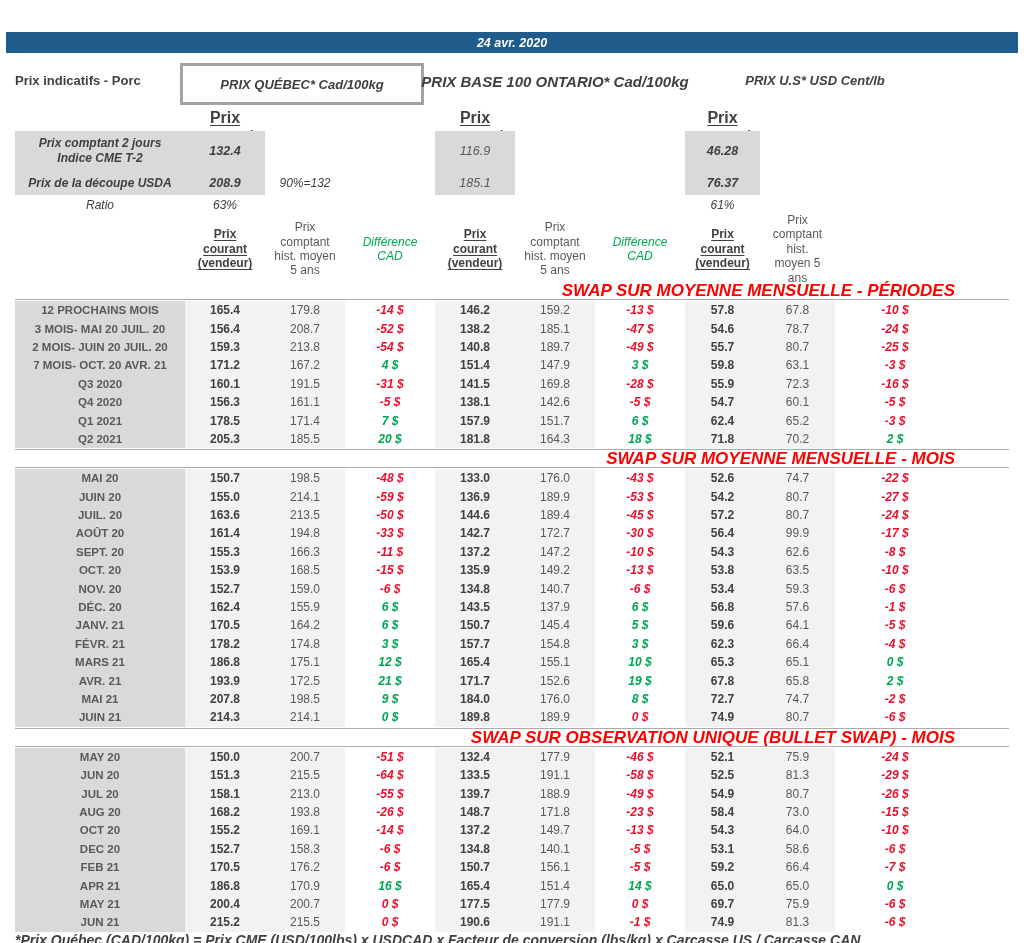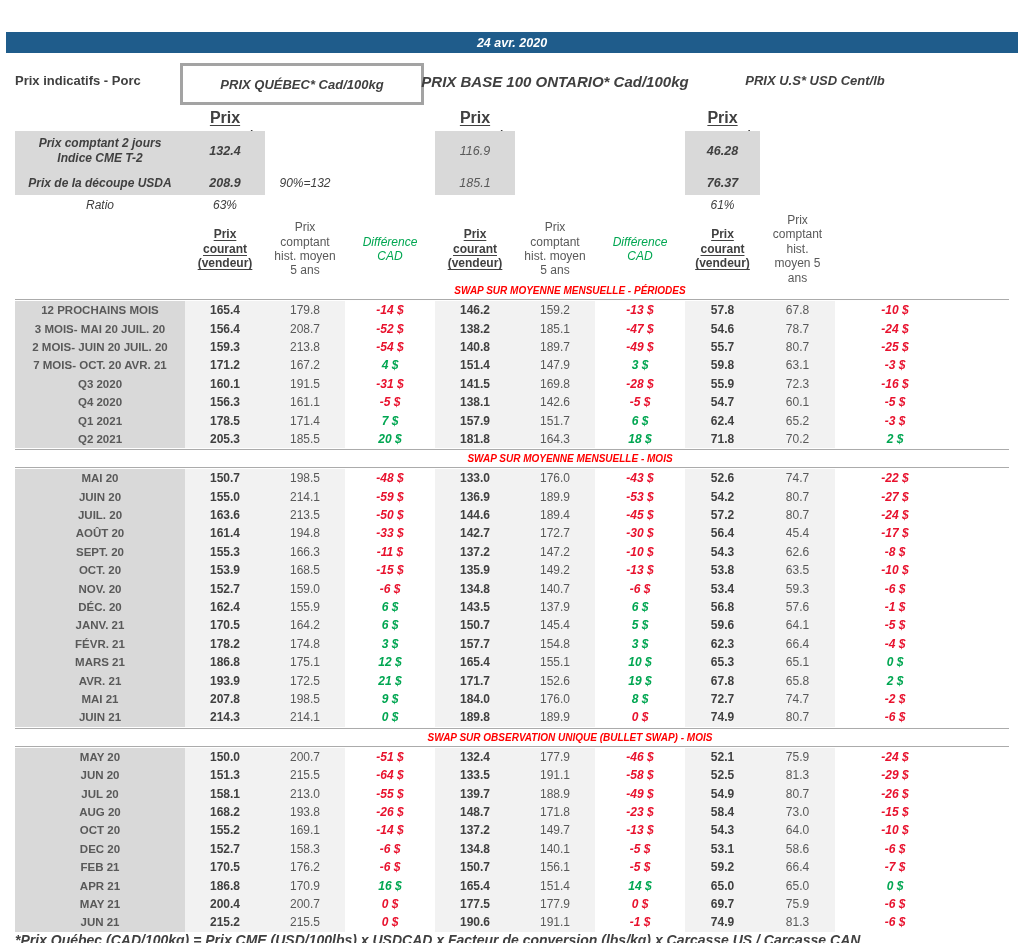--- a/index.html
+++ b/index.html
@@ -46,22 +46,22 @@
   .ratio{color:#595959;}
   
   .colheads{position:absolute;top:188px;left:0;right:0;height:68px;}
   .colheads .cell{text-align:center;line-height:1.2;font-size:12px;}
   .h-cur{font-weight:bold;text-decoration:underline;text-underline-offset:2px;padding:0 6px;}
   .h-hist{color:#595959;padding:0 8px;}
   .h-diff{color:var(--positive,#00A651);font-style:italic;padding:0 4px;}
   
   .sections{position:absolute;top:258px;left:0;right:0;}
   .section-title{
-    margin-left:185px;width:770px;text-align:center;
-    color:var(--section_title,#FF0000);font-size:10px;font-weight:bold;font-style:italic;
+    margin-left:185px;width:770px;text-align:right;
+    color:var(--section_title,#FF0000);font-size:17px;font-weight:bold;font-style:italic;
     height:15px;line-height:15px;
   }
   .rule{margin:1px 0 1px 15px;width:994px;border-top:1px solid #ABABAB;height:0;}
   .row{height:18.4px;}
   .row .lbl{font-weight:bold;color:#595959;font-size:11.5px;background:var(--label_bg,#D9D9D9);}
   .row .cur{font-weight:bold;color:#404040;}
   .row .hist{color:#595959;}
   .row .diff{font-weight:bold;font-style:italic;}
   .diff.neg{color:var(--negative,#E8112D);}
   .diff.pos{color:var(--positive,#00A651);}
@@ -285,21 +285,21 @@
       </div>
       <div class="grid row">
         <div class="cell lbl">AOÛT 20</div>
         <div class="cell cur band">161.4</div>
         <div class="cell hist band">194.8</div>
         <div class="cell diff neg">-33 $</div>
         <div class="cell cur band">142.7</div>
         <div class="cell hist band">172.7</div>
         <div class="cell diff neg">-30 $</div>
         <div class="cell cur band">56.4</div>
-        <div class="cell hist band">45.4</div>
+        <div class="cell hist band">99.9</div>
         <div class="cell diff neg">-17 $</div>
       </div>
       <div class="grid row">
         <div class="cell lbl">SEPT. 20</div>
         <div class="cell cur band">155.3</div>
         <div class="cell hist band">166.3</div>
         <div class="cell diff neg">-11 $</div>
         <div class="cell cur band">137.2</div>
         <div class="cell hist band">147.2</div>
         <div class="cell diff neg">-10 $</div>

